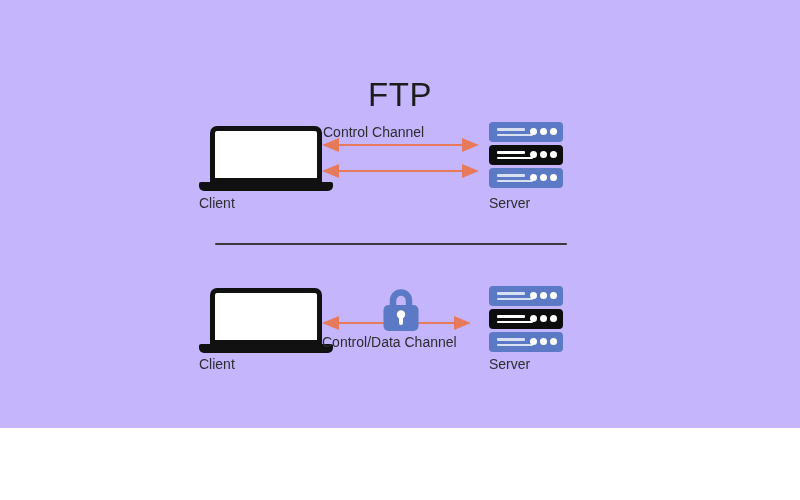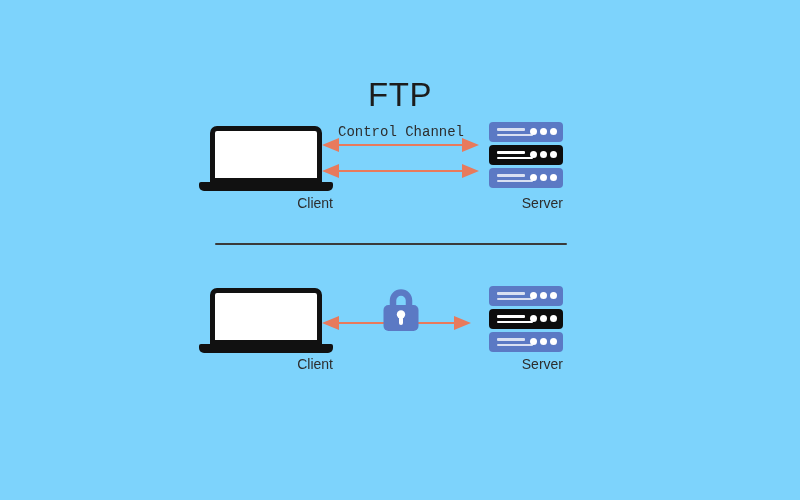--- a/index.html
+++ b/index.html
@@ -7,21 +7,21 @@
     --server-blue:#5b79c4;
     --slab-black:#0d0d0d;
     --divider:#3a3a3a;
     --text:#2d2d2d;
     --title:#1c1c1c;
     --slab-line-blue:#d9e0f2;
     --slab-line-white:#ffffff;
   }
   html,body{margin:0;padding:0;background:#ffffff;}
   .canvas{
-    position:relative;width:800px;height:500px;background:#7dd3fc;
+    position:relative;width:800px;height:428px;background:#c4b5fd;
     font-family:"Liberation Sans","DejaVu Sans",sans-serif;color:var(--text);
     overflow:hidden;
   }
   .abs{position:absolute;}
   .section-title{
     left:0;width:800px;text-align:center;
     font-size:33px;font-weight:500;color:var(--title);letter-spacing:0.5px;
   }
   
   .laptop{width:134px;height:66px;}
@@ -48,22 +48,22 @@
   .slab .dots i{display:block;width:7px;height:7px;border-radius:50%;background:#fff;}
   
   .arrow{height:16px;}
   .arrow .shaft{
     position:absolute;left:13px;right:13px;top:7px;height:2px;background:var(--accent);
   }
   .arrow .head{position:absolute;top:1px;width:0;height:0;border-top:7px solid transparent;border-bottom:7px solid transparent;}
   .arrow .head.left{left:0;border-right:17px solid var(--accent);}
   .arrow .head.right{right:0;border-left:17px solid var(--accent);}
   
-  .channel-label{font-size:14px;text-align:center;color:var(--text);font-family:Liberation Mono, monospace;}
-  .device-label{font-size:14px;text-align:right;color:var(--text);}
+  .channel-label{font-size:14px;color:var(--text);}
+  .device-label{font-size:14px;text-align:left;color:var(--text);}
   
   .divider{left:215px;top:243px;width:352px;height:2px;background:var(--divider);border-radius:1px;}
   
   .lock{width:42px;height:46px;z-index:2;}
 </style>
 </head>
 <body>
 
 <div class="canvas">
 
@@ -133,20 +133,21 @@
     <span class="head right"></span>
   </div>
 
   <svg class="abs lock" style="left:380px;top:286px;" viewBox="0 0 42 46" aria-hidden="true">
     <path d="M13 23 V14.5 a8 8 0 0 1 16 0 V23" fill="none" stroke="var(--server-blue)" stroke-width="6.5"></path>
     <rect x="3.5" y="19" width="35" height="26" rx="5" fill="var(--server-blue)"></rect>
     <circle cx="21" cy="28.5" r="4.2" fill="#ffffff"></circle>
     <rect x="19" y="30.5" width="4" height="8.5" rx="2" fill="#ffffff"></rect>
   </svg>
 
+  <div class="abs channel-label" style="left:322px;top:334px;width:149px;">Control/Data Channel</div>
 
   <div class="abs server" style="left:489px;top:286px;">
     <div class="slab blue">
         <span class="l1"></span>
         <span class="l2"></span>
         <span class="dots">
           <i></i>
           <i></i>
           <i></i>
         </span>

